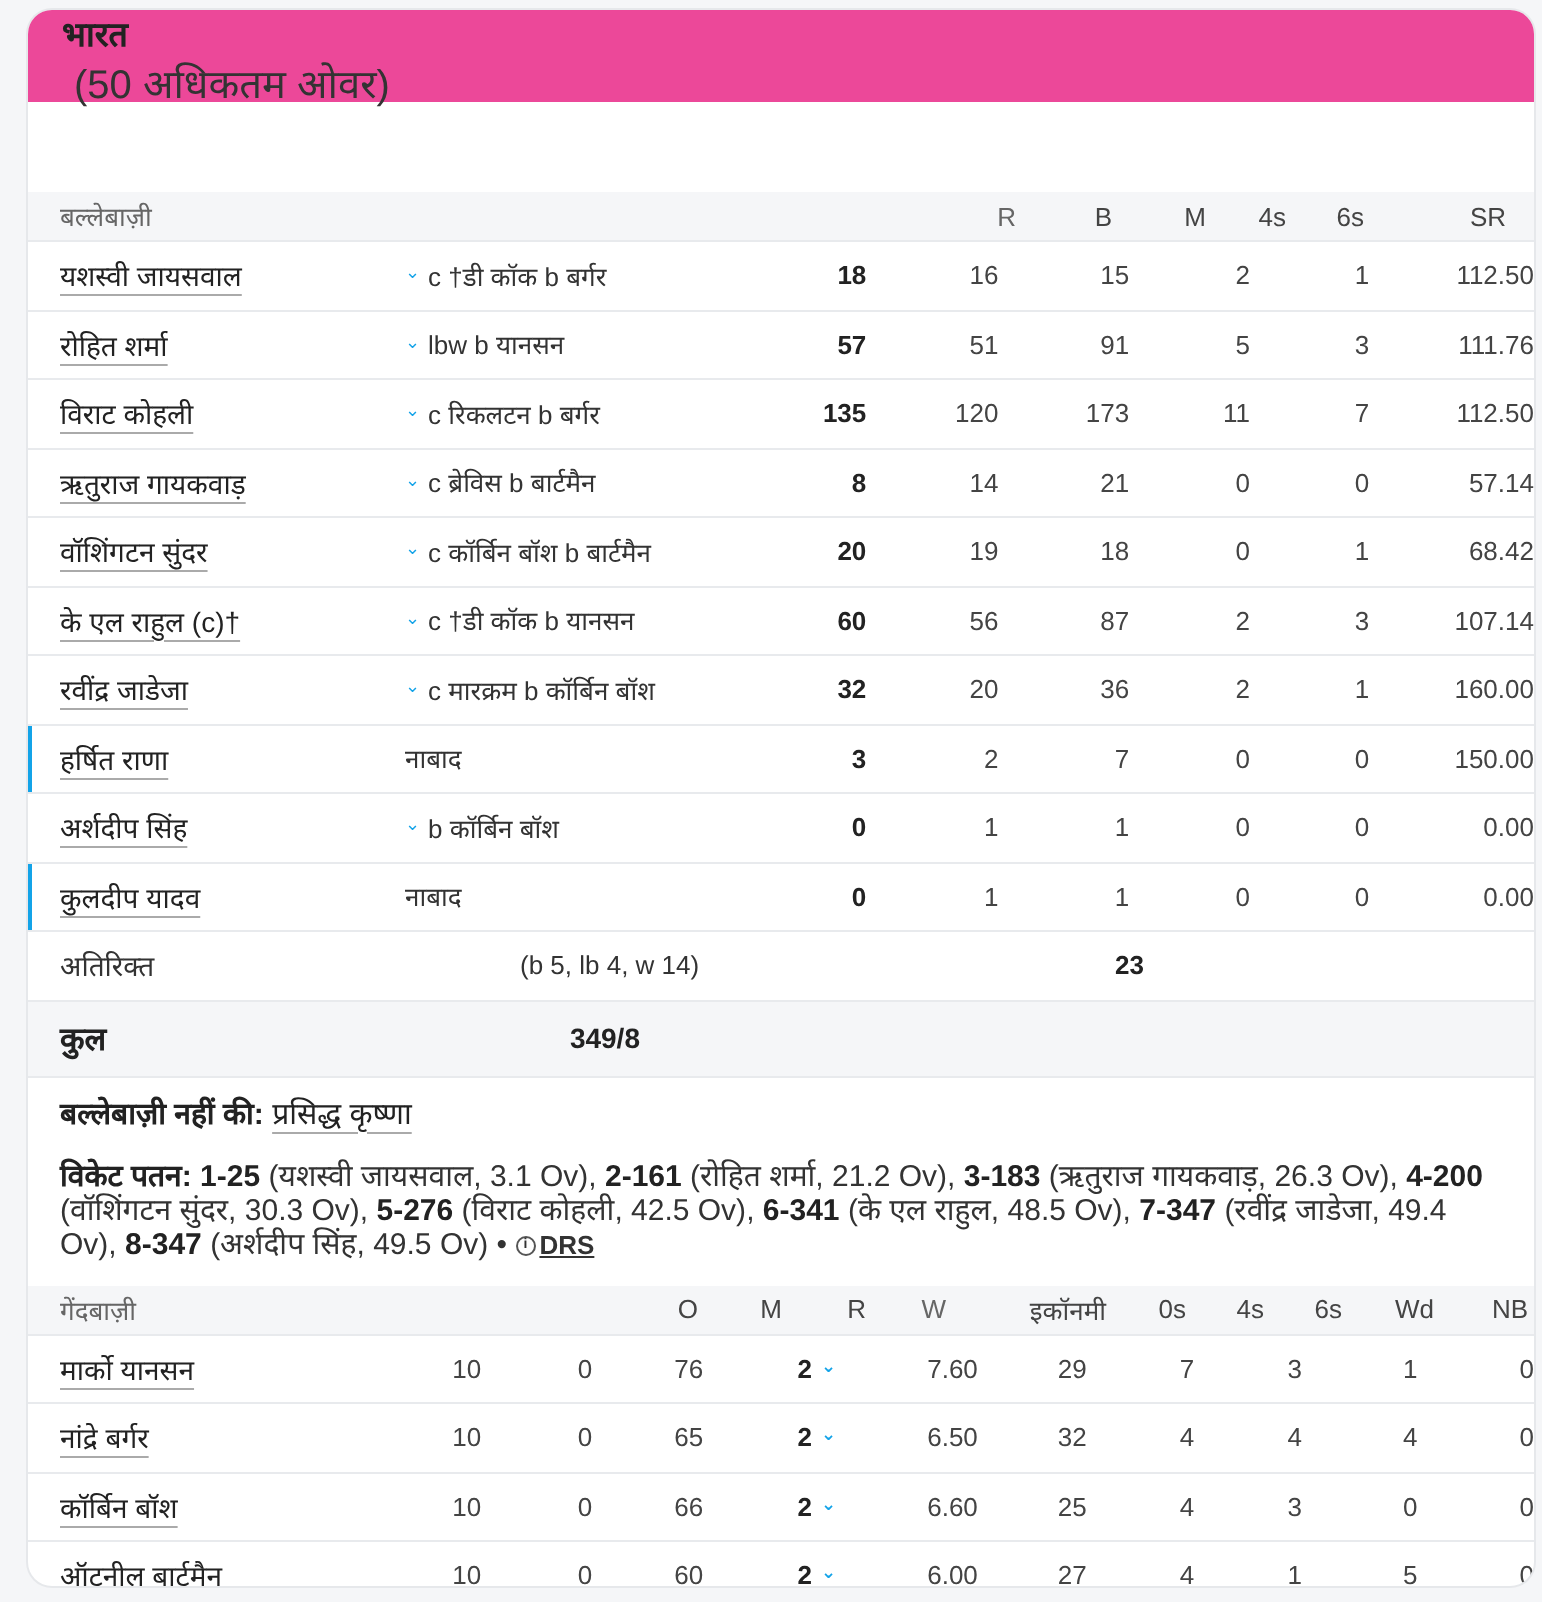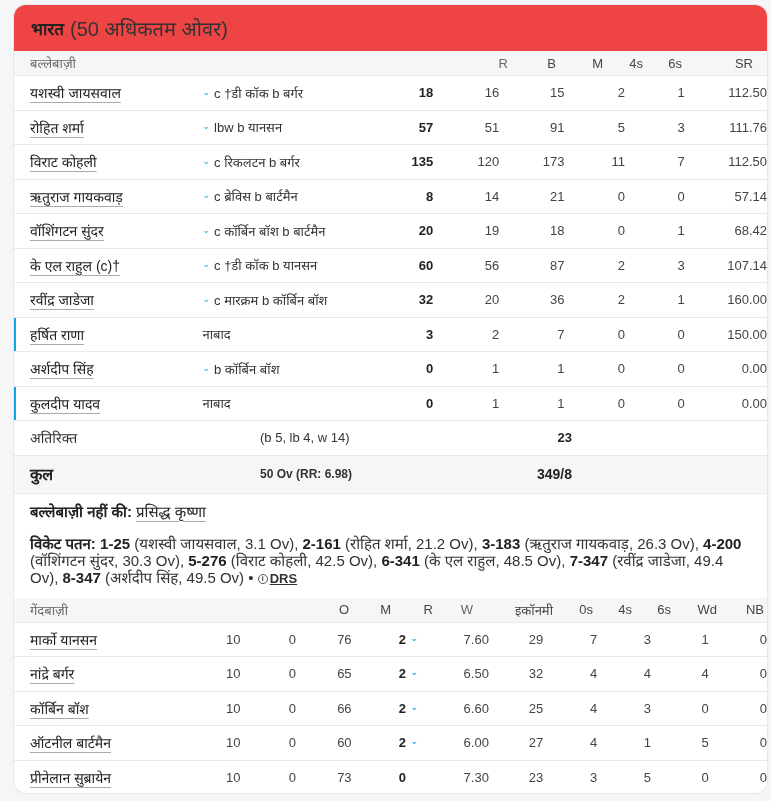--- a/index.html
+++ b/index.html
@@ -4,31 +4,32 @@
 <style>
   * { box-sizing: border-box; margin: 0; padding: 0; }
   html, body { width: 771px; height: 801px; background: #f5f6f8; overflow: hidden; }
   body { font-family: "Liberation Sans", "DejaVu Sans", sans-serif; color: #222; font-size: 14px; }
   .card {
     position: absolute; left: 14px; top: 5px; width: 753px; height: 788px;
     background: #fff; border-radius: 12px; overflow: hidden;
     box-shadow: 0 0 0 1px #e6e8eb;
   }
   .card-header {
-    height: 46px; background: #ef4444; display: flex; align-items: center;
+    height: 46px; background: #ec4899; display: flex; align-items: flex-start;
     padding-left: 17px;
+    flex-direction: column;
   }
   .team-name { font-weight: bold; font-size: 17px; color: #222; }
   .overs-note { font-size: 20px; color: #333; margin-left: 6px; }
 
   .bat-head, .bowl-head {
     display: flex; align-items: center; background: #f5f6f8; color: #666;
     font-size: 13px;
   }
-  .bat-head { height: 24px; }
+  .bat-head { height: 24px; margin-top: 45px; }
   .bowl-head { height: 24px; align-items: center; }
 
   .row { display: flex; align-items: center; border-top: 1px solid #e8eaed; position: relative; gap: 32px; }
   .bat-row { height: 34.5px; }
   .bat-row.notout::before {
     content: ""; position: absolute; left: 0; top: 0; bottom: 0; width: 2px; background: #13a3e8;
   }
   .c-name { width: 214px; padding-left: 16px; }
   .c-dis { width: 220px; font-size: 13px; color: #333; display: flex; align-items: center; }
   .num { text-align: right; font-size: 13px; color: #444; }
@@ -221,21 +222,20 @@
     </div>
 
   <div class="row bat-row">
     <div class="c-name extras-label">अतिरिक्त</div>
     <div class="c-dis">(b 5, lb 4, w 14)</div>
     <div class="num b-R">23</div>
   </div>
 
   <div class="row total-row">
     <div class="c-name total-label">कुल</div>
-    <div class="c-dis total-ov">50 Ov (RR: 6.98)</div>
     <div class="num b-R total-val">349/8</div>
   </div>
 
   <div class="dnb">
     <b>बल्लेबाज़ी नहीं की:</b>
     <span class="player-link" style="font-size:15px">प्रसिद्ध कृष्णा</span>
   </div>
 
   <div class="fow">
     <b>विकेट पतन:</b>

